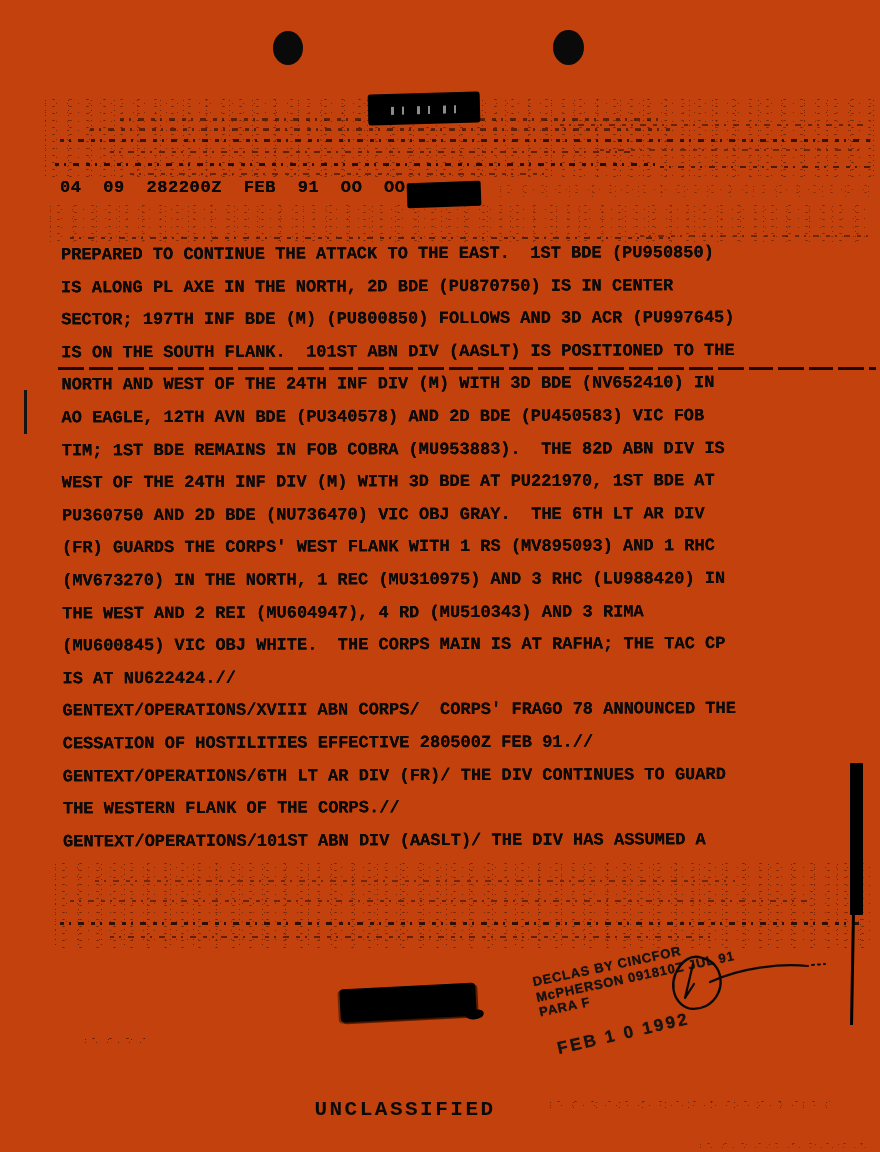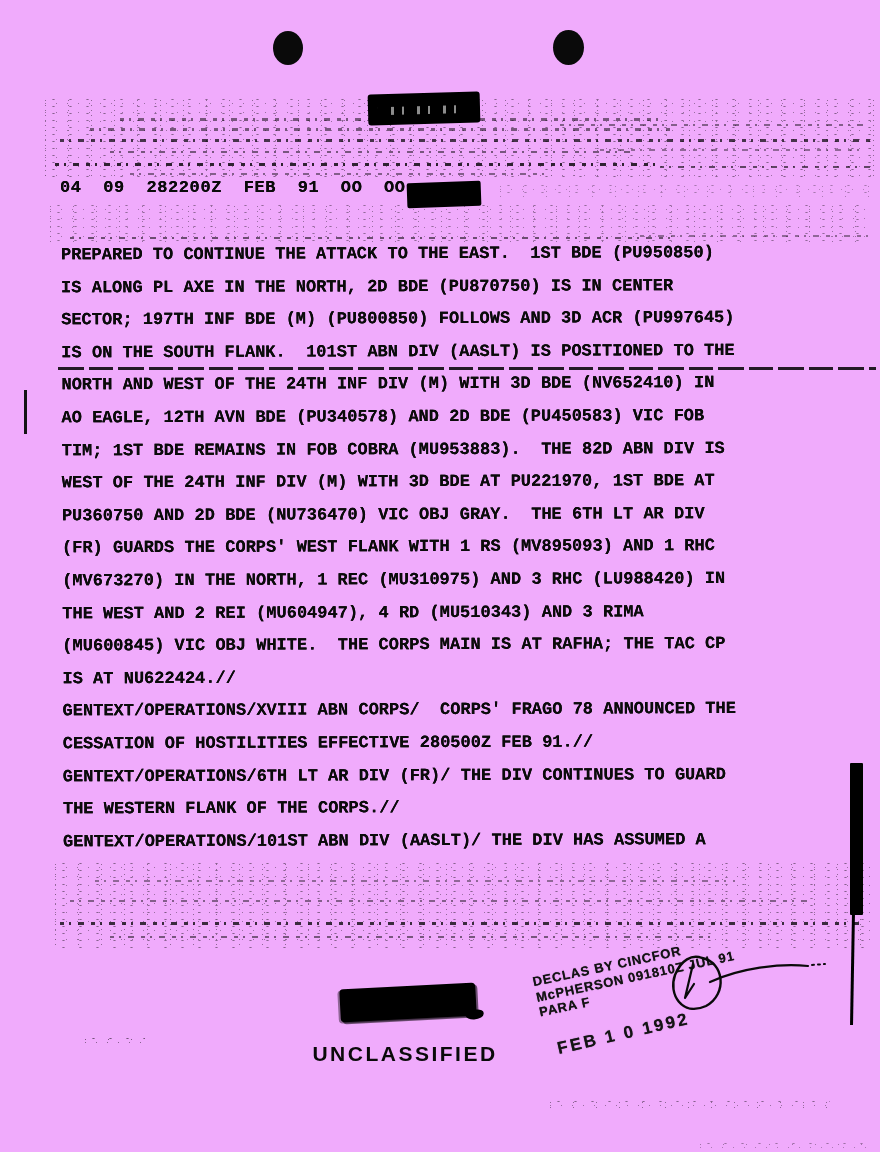--- a/index.html
+++ b/index.html
@@ -1,17 +1,17 @@
 <!DOCTYPE html>
 <html><head>
 <meta charset="utf-8">
 <style>
   html,body{margin:0;padding:0;background:#fff;}
   .page{
-    position:relative;width:880px;height:1152px;background:#f0abfc;overflow:hidden;
+    position:relative;width:880px;height:1152px;background:#c2410c;overflow:hidden;
     font-family:"Liberation Mono","DejaVu Sans Mono",monospace;color:#0b0b0b;
   }
   
   .hole{position:absolute;background:#0a0a0a;border-radius:50%;}
   .hole.h1{left:273px;top:31px;width:30px;height:34px;}
   .hole.h2{left:553px;top:30px;width:31px;height:35px;}
 
   
   .speckle{
     position:absolute;
@@ -59,22 +59,22 @@
     background-image:repeating-linear-gradient(90deg,#000 0 26px, transparent 26px 31px,#000 31px 55px, transparent 55px 60px);}
   .margin-tick{position:absolute;left:24px;top:390px;width:3px;height:44px;background:#141414;}
 
   
   .stamp{position:absolute;font-family:"Liberation Sans","DejaVu Sans",sans-serif;font-weight:bold;color:#141414;}
   .declas{left:534px;top:953px;transform:rotate(-12deg);font-size:13px;line-height:15.5px;letter-spacing:.8px;text-shadow:0 0 .7px rgba(0,0,0,.8);}
   .datestamp{left:556px;top:1024px;transform:rotate(-13deg);font-size:17px;letter-spacing:2.5px;text-shadow:0 0 .8px rgba(0,0,0,.75);}
   .signature{position:absolute;left:630px;top:938px;}
 
   .unclassified{
-    position:absolute;left:0;top:1042px;width:810px;text-align:center;
-    font-family:Liberation Sans, sans-serif;font-weight:bold;
+    position:absolute;left:0;top:1098px;width:810px;text-align:center;
+    font-family:Liberation Mono, monospace;font-weight:bold;
     font-size:21px;letter-spacing:2.5px;color:#0a0a0a;
   }
 </style>
 </head>
 <body>
 
 <div class="page">
 
   <div class="hole h1"></div>
   <div class="hole h2"></div>

